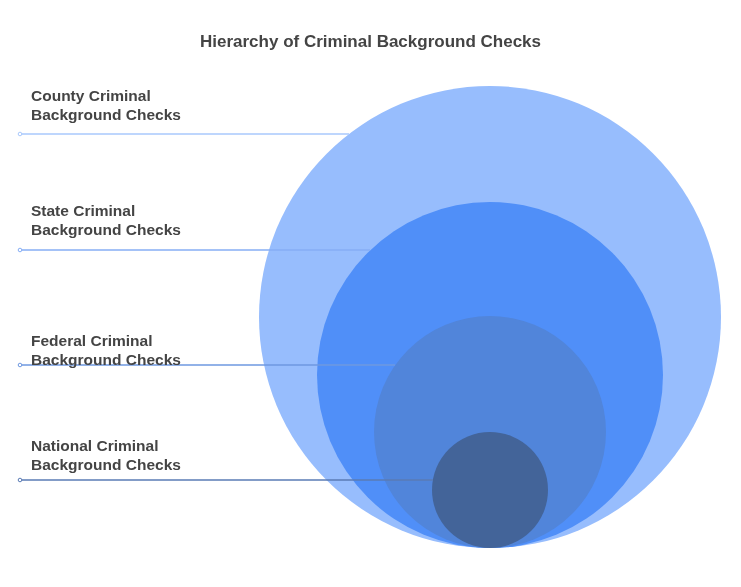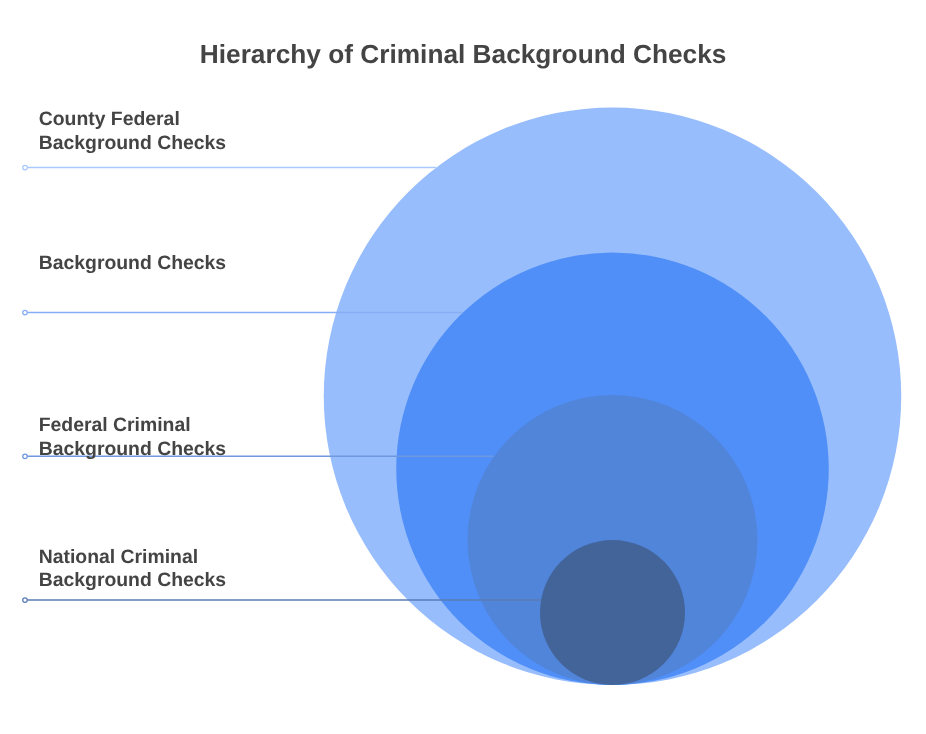--- a/index.html
+++ b/index.html
@@ -1,17 +1,17 @@
 <!DOCTYPE html>
 <html><head>
   <meta charset="utf-8">
   <style>
     html, body { margin: 0; padding: 0; background: #ffffff; }
     body { width: 741px; height: 587px; position: relative; overflow: hidden; font-family: "Liberation Sans", sans-serif; }
-    .title { position: absolute; left: 0; top: 32px; width: 741px; text-align: center; font-weight: bold; font-size: 21px; color: #444444; }
+    .title { position: absolute; left: 0; top: 32px; width: 741px; text-align: center; font-weight: bold; font-size: 17px; color: #444444; }
     svg.diagram { position: absolute; left: 0; top: 0; }
     .label { position: absolute; left: 31px; font-weight: bold; font-size: 15.5px; line-height: 19px; color: #444444; }
   </style>
 </head>
 <body>
 
 <div class="title">Hierarchy of Criminal Background Checks</div>
 
 <svg class="diagram" width="741" height="587" viewBox="0 0 741 587">
   <circle cx="490" cy="317" r="231" fill="#97BDFD"></circle>
@@ -26,24 +26,25 @@
   <circle cx="20" cy="250" r="1.8" fill="#ffffff" stroke="#86AEF5" stroke-width="1"></circle>
 
   <line x1="21" y1="365" x2="395" y2="365" stroke="#6E98E0" stroke-width="1.3"></line>
   <circle cx="20" cy="365" r="1.8" fill="#ffffff" stroke="#6E98E0" stroke-width="1"></circle>
 
   <line x1="21" y1="480" x2="433" y2="480" stroke="#5A7BB5" stroke-width="1.3"></line>
   <circle cx="20" cy="480" r="1.8" fill="#ffffff" stroke="#5A7BB5" stroke-width="1"></circle>
 </svg>
 
 <div class="label" style="top:86px;">
-  <div>County Federal</div>
+  <div>County Criminal</div>
   <div>Background Checks</div>
 </div>
 <div class="label" style="top:201px;">
+  <div>State Criminal</div>
   <div>Background Checks</div>
 </div>
 <div class="label" style="top:331px;">
   <div>Federal Criminal</div>
   <div>Background Checks</div>
 </div>
 <div class="label" style="top:436px;">
   <div>National Criminal</div>
   <div>Background Checks</div>
 </div>

